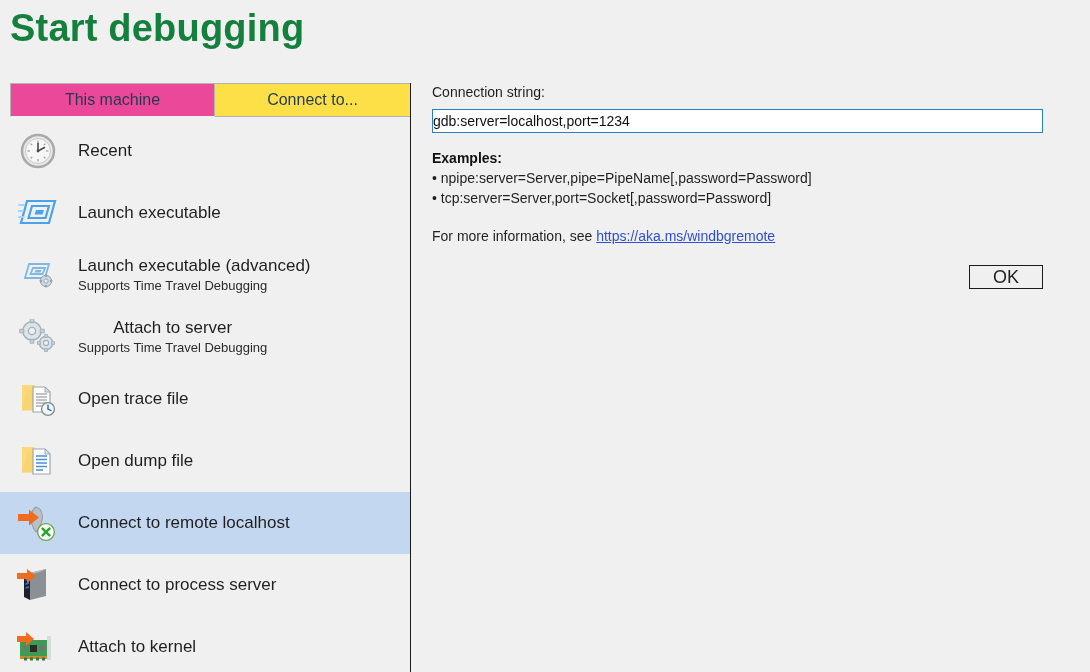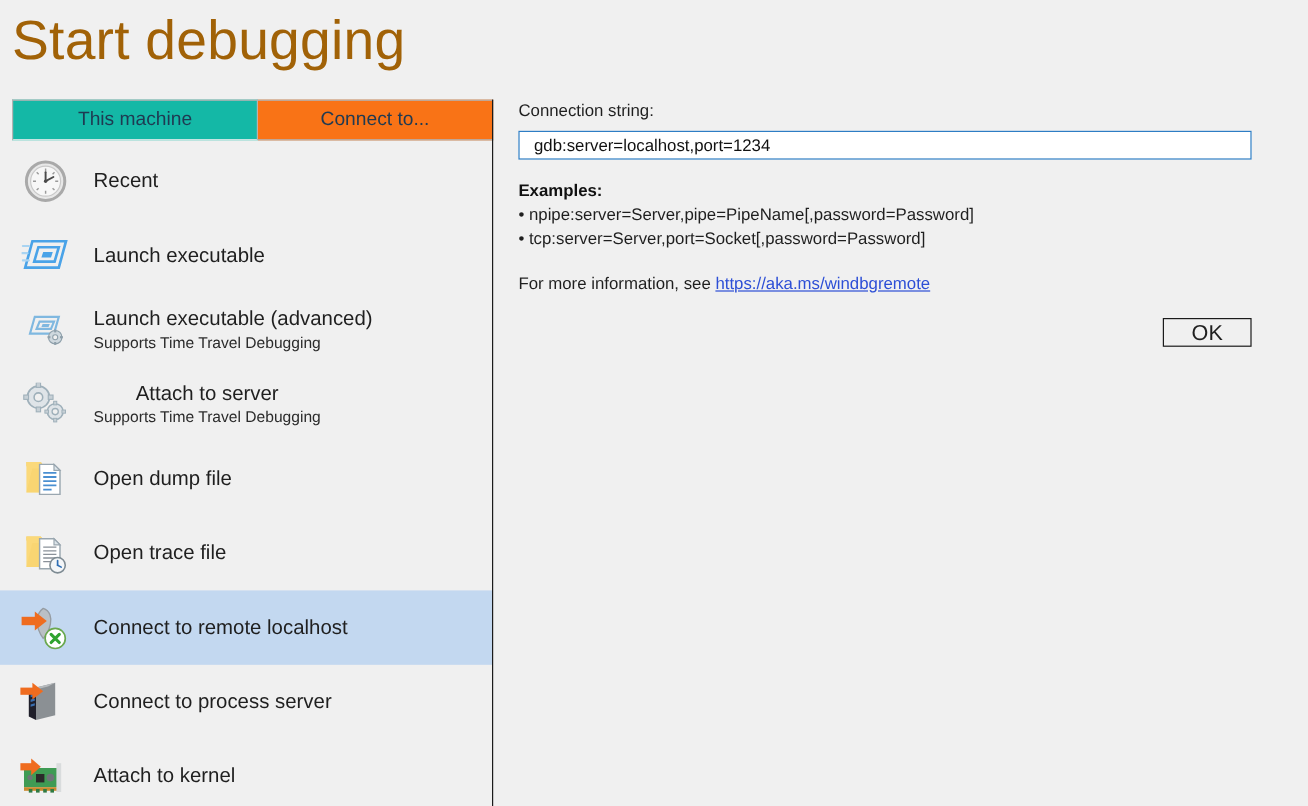--- a/index.html
+++ b/index.html
@@ -15,24 +15,24 @@
     color: #1f1f1f;
     overflow: hidden;
     position: relative;
   }
 
   
   .page-title {
     position: absolute;
     left: 10px;
     top: 6px;
-    font-size: 46px;
-    font-weight: 400;
+    font-size: 38px;
+    font-weight: 700;
     letter-spacing: 0.2px;
-    color: #a16207;
+    color: #15803d;
     line-height: 1.2;
     white-space: nowrap;
   }
 
   
   .tabstrip {
     position: absolute;
     left: 10px;
     top: 83px;
     width: 401px;
@@ -41,33 +41,33 @@
     align-items: stretch;
   }
   .tab {
     position: relative;
     box-sizing: border-box;
     display: flex;
     align-items: center;
     justify-content: center;
     font-size: 16px;
     color: #1f3a52;
-    background: #14b8a6;
+    background: #ec4899;
     border: 1px solid #b3b3b3;
     cursor: default;
   }
   .tab.tab-active {
     width: 205px;
     border-bottom: 1px solid #f0f0f0;
     z-index: 2;
   }
   .tab.tab-inactive {
     width: 196px;
     border-left: none;
-    background: #f97316;
+    background: #fde047;
   }
   .tab-label { pointer-events: none; }
 
   
   .vdivider {
     position: absolute;
     left: 410px;
     top: 83px;
     width: 1px;
     height: 589px;
@@ -137,21 +137,21 @@
   }
   .conn-input {
     box-sizing: border-box;
     width: 611px;
     height: 24px;
     border: 1px solid #2d7dc4;
     background: #ffffff;
     font-family: "Liberation Sans", sans-serif;
     font-size: 14px;
     color: #111111;
-    padding: 1px 12px;
+    padding: 1px 0;
     outline: none;
     border-radius: 0;
   }
   .examples-title {
     font-size: 14px;
     font-weight: bold;
     color: #111111;
     margin-top: 17px;
   }
   .example-line {
@@ -315,61 +315,61 @@
 
   <div class="list-item">
     <span class="item-icon">
       <svg width="38" height="36" viewBox="0 0 38 36">
         <path d="M3 4 h12 l2.5 3.5 H3 Z" fill="#f2cb62"></path>
         <path d="M3 4 h12 l2.5 3.5 v22 H3 Z" fill="#fbd97a"></path>
         <path d="M3 29.5 l5 -20 h16 l-5 20 Z" fill="#f7d169" opacity="0.45"></path>
         <g>
           <path d="M14 6 h12 l5 5 v20 H14 Z" fill="#ffffff" stroke="#9aa7b0" stroke-width="1.2"></path>
           <path d="M26 6 v5 h5 Z" fill="#dde5ea" stroke="#9aa7b0" stroke-width="1"></path>
+          <g stroke="#8a9199" stroke-width="1.1">
+            <line x1="17" y1="13" x2="28" y2="13"></line>
+            <line x1="17" y1="16" x2="28" y2="16"></line>
+            <line x1="17" y1="19" x2="28" y2="19"></line>
+            <line x1="17" y1="22" x2="28" y2="22"></line>
+            <line x1="17" y1="25" x2="24" y2="25"></line>
+          </g>
+        </g>
+        <g transform="translate(22,21)">
+          <circle cx="7" cy="7" r="6.4" fill="#f4f6f8" stroke="#7e8b93" stroke-width="1.3"></circle>
+          <line x1="7" y1="7" x2="7" y2="3.2" stroke="#2f6fb5" stroke-width="1.4" stroke-linecap="round"></line>
+          <line x1="7" y1="7" x2="10" y2="8.6" stroke="#2f6fb5" stroke-width="1.4" stroke-linecap="round"></line>
+        </g>
+      </svg>
+    </span>
+    <span class="item-text">
+      <span class="item-label">Open trace file</span>
+    </span>
+  </div>
+
+  <div class="list-item">
+    <span class="item-icon">
+      <svg width="38" height="36" viewBox="0 0 38 36">
+        <path d="M3 4 h12 l2.5 3.5 H3 Z" fill="#f2cb62"></path>
+        <path d="M3 4 h12 l2.5 3.5 v22 H3 Z" fill="#fbd97a"></path>
+        <path d="M3 29.5 l5 -20 h16 l-5 20 Z" fill="#f7d169" opacity="0.45"></path>
+        <g>
+          <path d="M14 6 h12 l5 5 v20 H14 Z" fill="#ffffff" stroke="#9aa7b0" stroke-width="1.2"></path>
+          <path d="M26 6 v5 h5 Z" fill="#dde5ea" stroke="#9aa7b0" stroke-width="1"></path>
           <g stroke="#4a8fd1" stroke-width="1.5">
             <line x1="17" y1="13" x2="28" y2="13"></line>
             <line x1="17" y1="16.5" x2="28" y2="16.5"></line>
             <line x1="17" y1="20" x2="28" y2="20"></line>
             <line x1="17" y1="23.5" x2="28" y2="23.5"></line>
             <line x1="17" y1="27" x2="24" y2="27"></line>
           </g>
         </g>
       </svg>
     </span>
     <span class="item-text">
       <span class="item-label">Open dump file</span>
-    </span>
-  </div>
-
-  <div class="list-item">
-    <span class="item-icon">
-      <svg width="38" height="36" viewBox="0 0 38 36">
-        <path d="M3 4 h12 l2.5 3.5 H3 Z" fill="#f2cb62"></path>
-        <path d="M3 4 h12 l2.5 3.5 v22 H3 Z" fill="#fbd97a"></path>
-        <path d="M3 29.5 l5 -20 h16 l-5 20 Z" fill="#f7d169" opacity="0.45"></path>
-        <g>
-          <path d="M14 6 h12 l5 5 v20 H14 Z" fill="#ffffff" stroke="#9aa7b0" stroke-width="1.2"></path>
-          <path d="M26 6 v5 h5 Z" fill="#dde5ea" stroke="#9aa7b0" stroke-width="1"></path>
-          <g stroke="#8a9199" stroke-width="1.1">
-            <line x1="17" y1="13" x2="28" y2="13"></line>
-            <line x1="17" y1="16" x2="28" y2="16"></line>
-            <line x1="17" y1="19" x2="28" y2="19"></line>
-            <line x1="17" y1="22" x2="28" y2="22"></line>
-            <line x1="17" y1="25" x2="24" y2="25"></line>
-          </g>
-        </g>
-        <g transform="translate(22,21)">
-          <circle cx="7" cy="7" r="6.4" fill="#f4f6f8" stroke="#7e8b93" stroke-width="1.3"></circle>
-          <line x1="7" y1="7" x2="7" y2="3.2" stroke="#2f6fb5" stroke-width="1.4" stroke-linecap="round"></line>
-          <line x1="7" y1="7" x2="10" y2="8.6" stroke="#2f6fb5" stroke-width="1.4" stroke-linecap="round"></line>
-        </g>
-      </svg>
-    </span>
-    <span class="item-text">
-      <span class="item-label">Open trace file</span>
     </span>
   </div>
 
   <div class="list-item selected">
     <span class="item-icon">
       <svg width="44" height="40" viewBox="0 0 44 40">
         <path d="M20 4 c6 2 7 8 6 13 c-1 5 -3 9 -6 12 c-3 -4 -5 -9 -5 -14 c0 -5 2 -9 5 -11 Z" fill="#b9bcbe" stroke="#8e9295" stroke-width="1.1" opacity="0.85"></path>
         <g>
           <rect x="2" y="11" width="12" height="7" fill="#ef6c1f"></rect>
           <polygon points="13,6.5 23,14.5 13,22.5" fill="#ef6c1f"></polygon>

